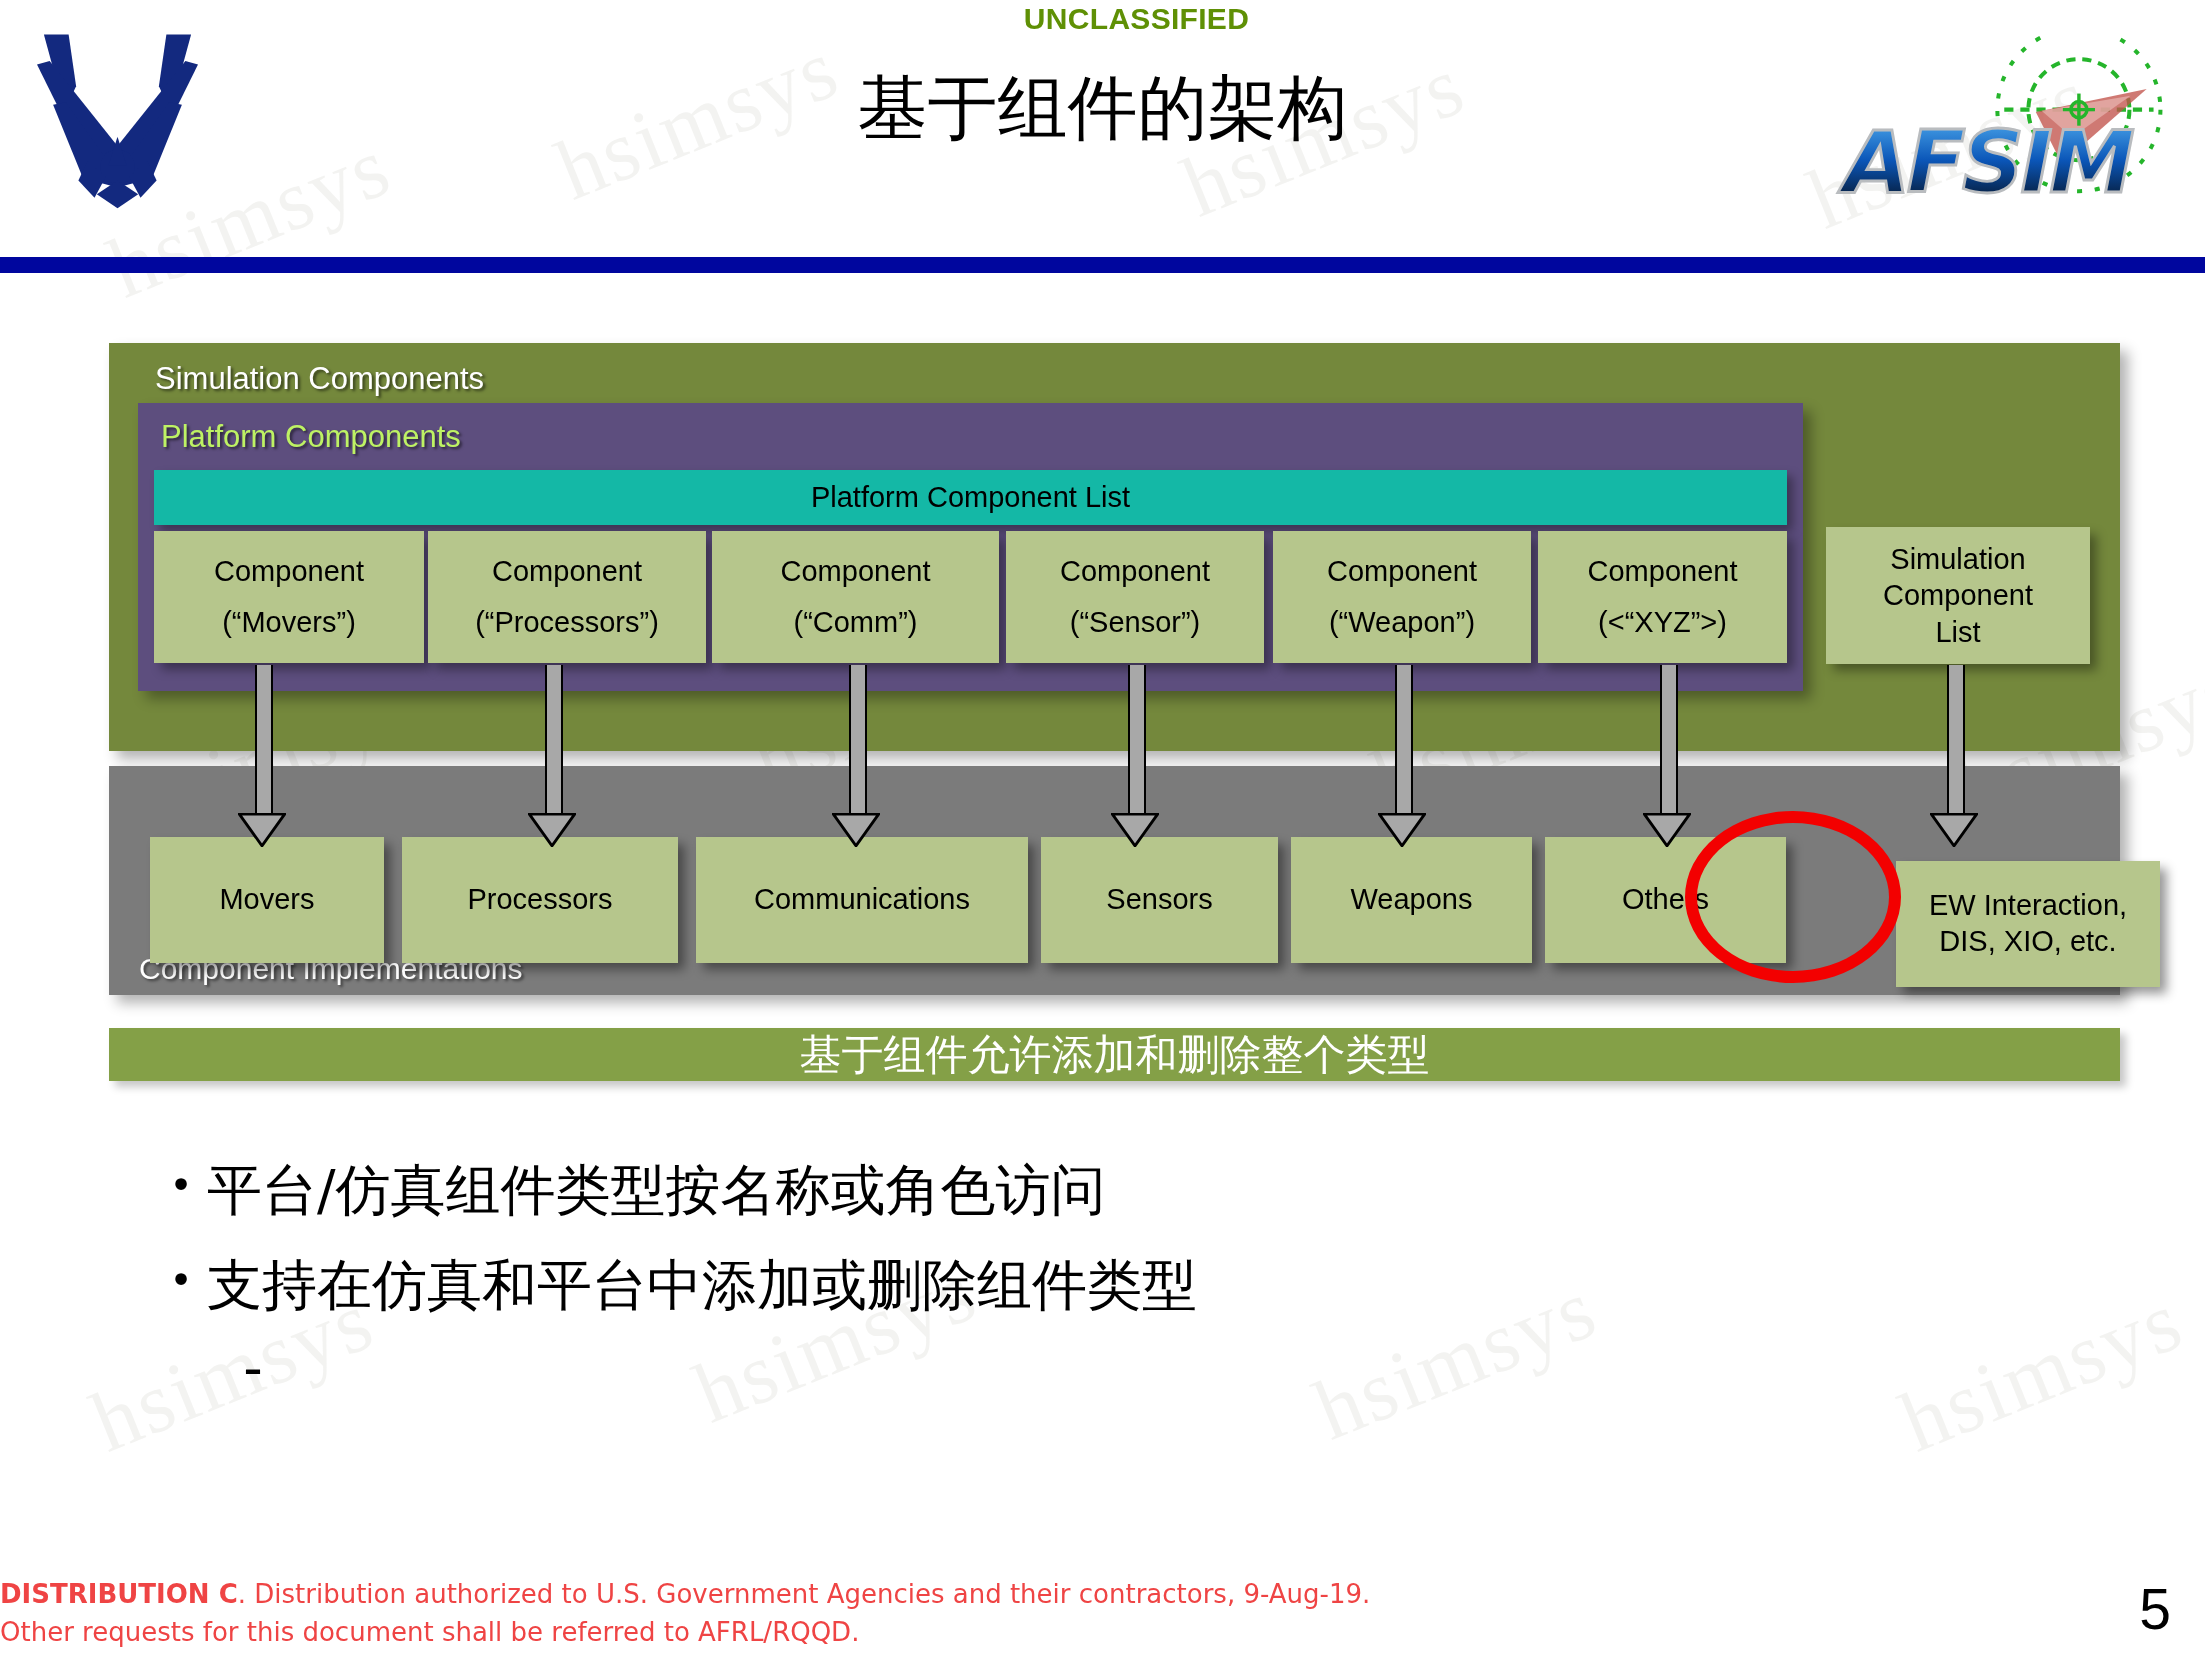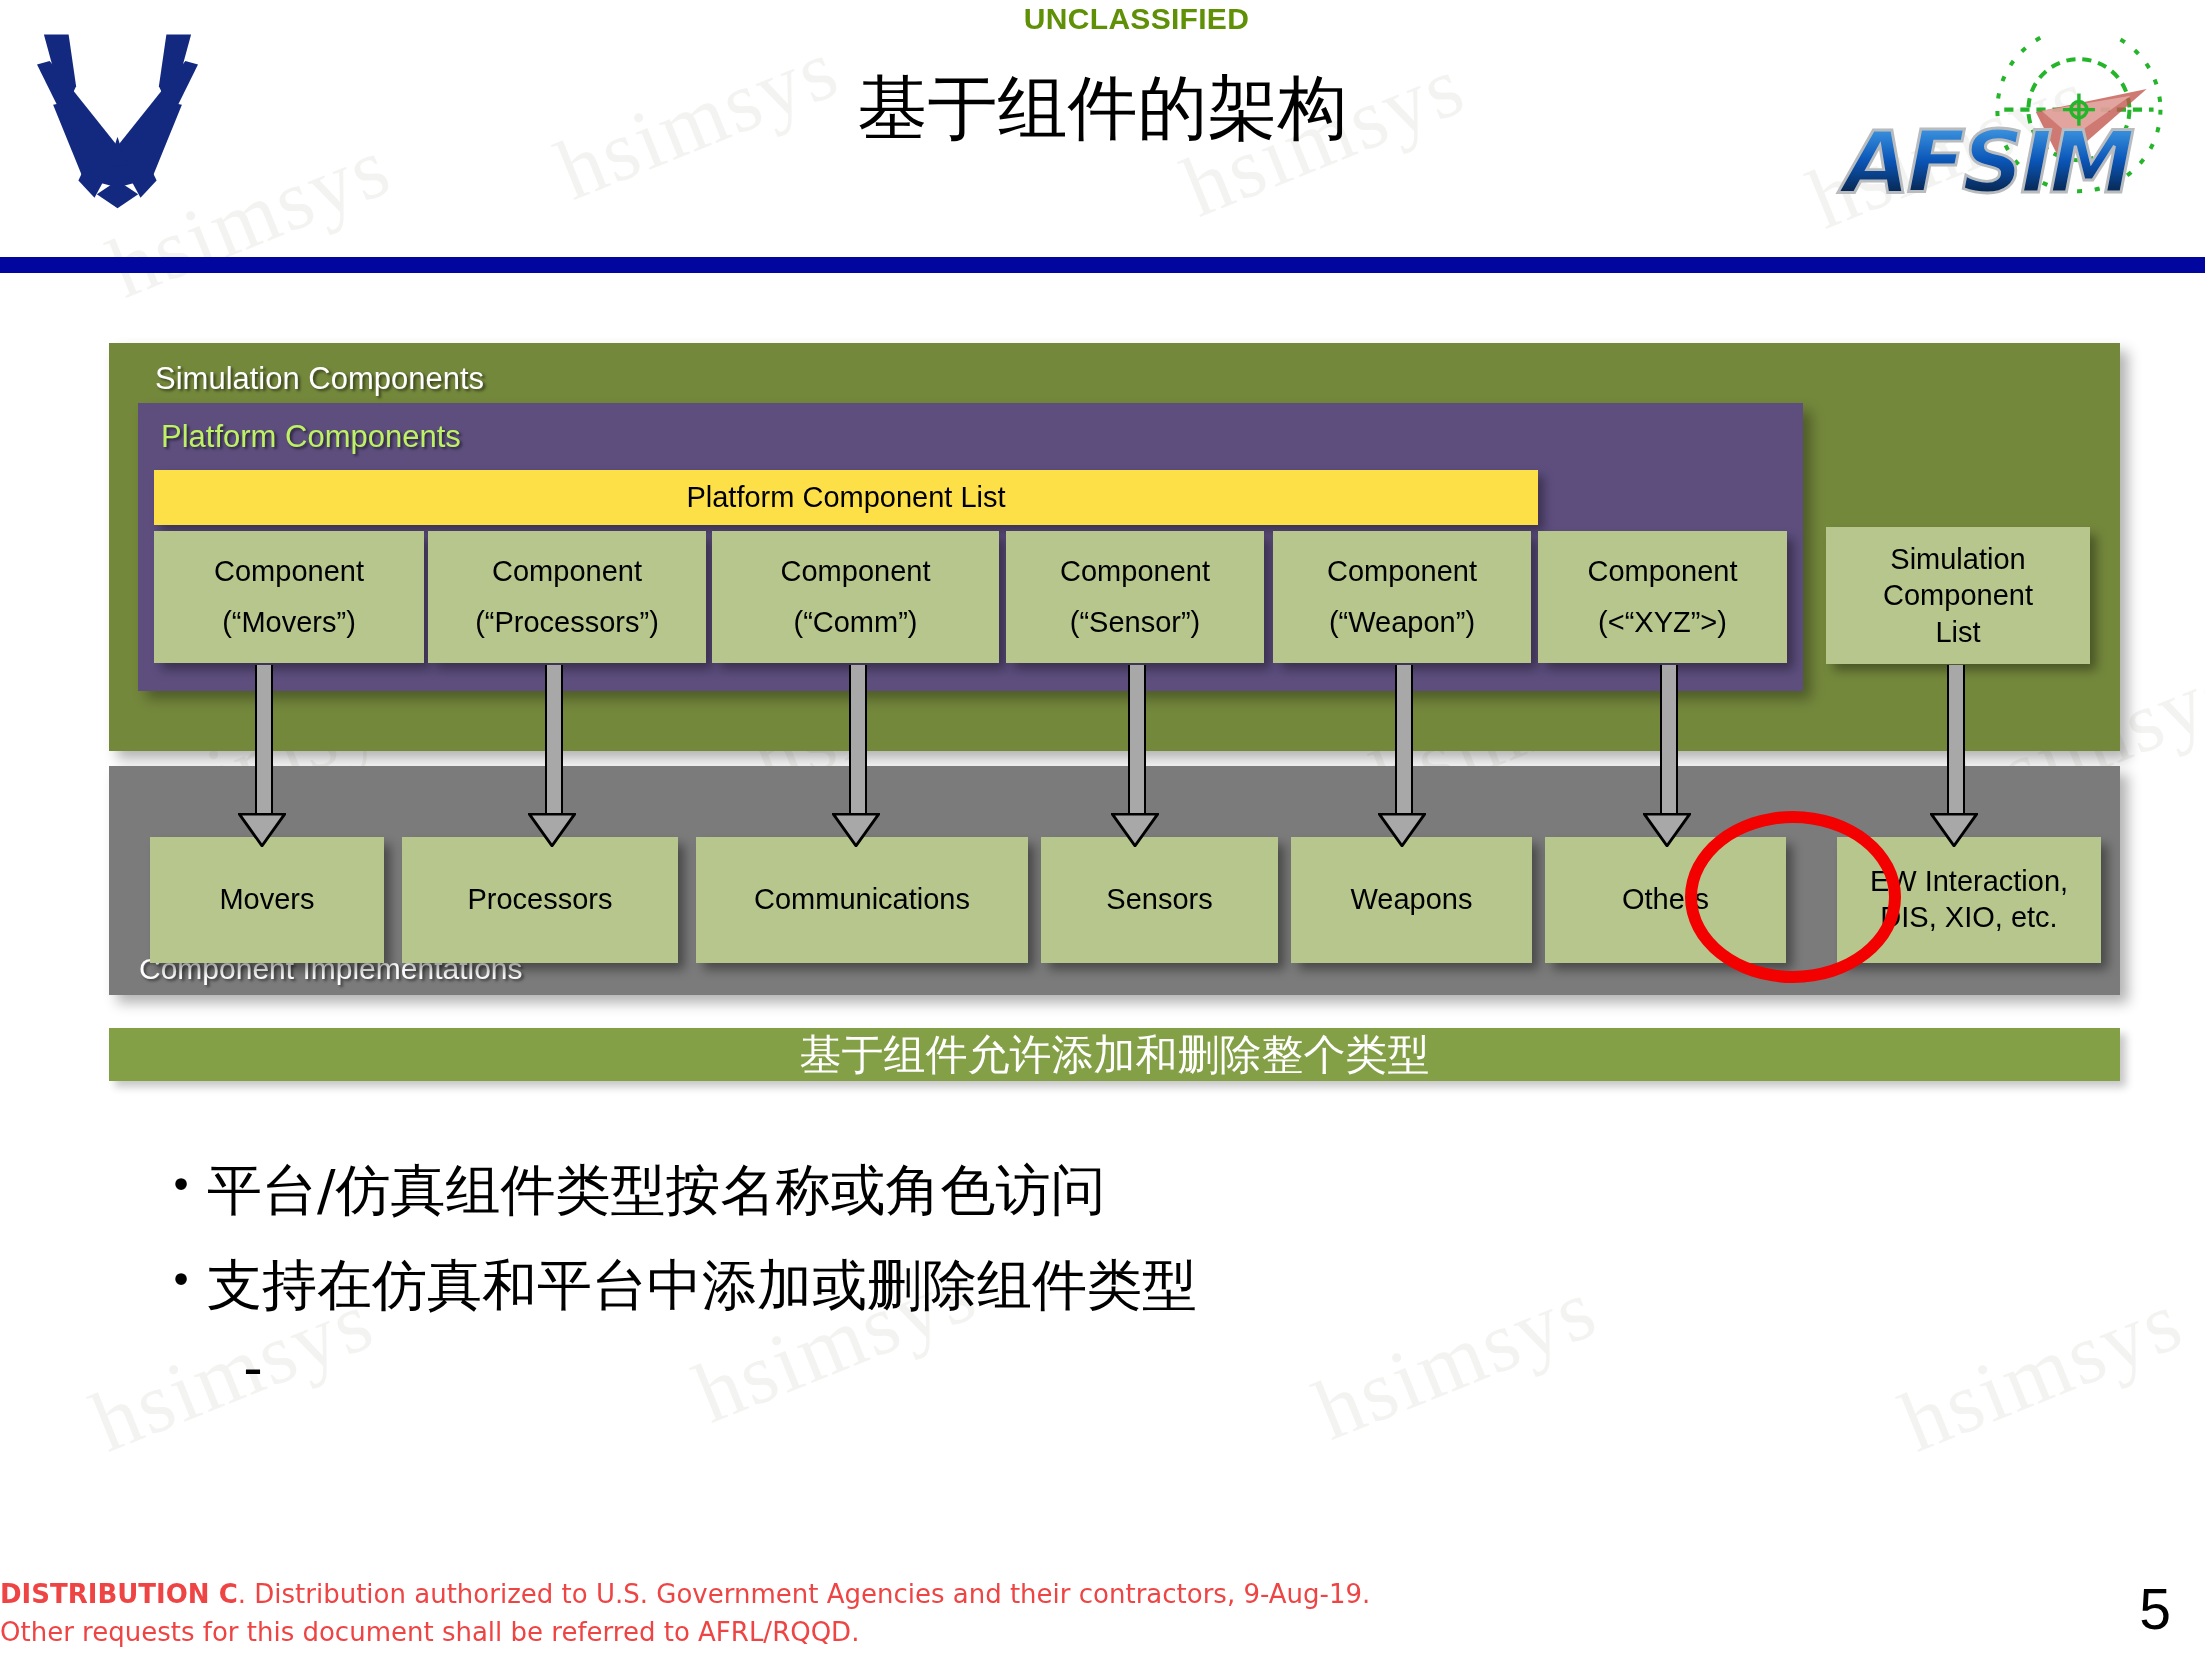--- a/index.html
+++ b/index.html
@@ -44,22 +44,22 @@
   .band-plat{
     position:absolute;left:138px;top:403px;width:1665px;height:288px;
     background:#5d4e7e;box-shadow:8px 8px 12.6px rgba(0,0,0,.33);
   }
   .band-plat .band-label{
     position:absolute;left:23px;top:16px;color:#bef264;font-size:31px;
     text-shadow:2.3px 2.3px 2.9px rgba(0,0,0,.55);
   }
 
   .pcl-bar{
-    position:absolute;left:154px;top:470px;width:1384px;height:55px;
-    background:#fde047;box-shadow:5.7px 5.7px 9.2px rgba(0,0,0,.35);
+    position:absolute;left:154px;top:470px;width:1633px;height:55px;
+    background:#14b8a6;box-shadow:5.7px 5.7px 9.2px rgba(0,0,0,.35);
     display:flex;align-items:center;justify-content:center;
     font-size:29px;color:#000;
   }
 
   .comp-box{
     position:absolute;top:531px;height:132px;
     background:#b6c68c;box-shadow:6.9px 6.9px 10.3px rgba(0,0,0,.38);
     display:flex;flex-direction:column;align-items:center;justify-content:space-around;
     padding:15px 2.3px;box-sizing:border-box;
     font-size:29px;color:#000;text-align:center;line-height:1.05;
@@ -283,21 +283,21 @@
   <div class="band-impl">
     <div class="band-label">Component Implementations</div>
   </div>
 
   <div class="impl-box" style="left:150px;width:234px;">Movers</div>
   <div class="impl-box" style="left:402px;width:276px;">Processors</div>
   <div class="impl-box" style="left:696px;width:332px;">Communications</div>
   <div class="impl-box" style="left:1041px;width:237px;">Sensors</div>
   <div class="impl-box" style="left:1291px;width:241px;">Weapons</div>
   <div class="impl-box" style="left:1545px;width:241px;">Others</div>
-  <div class="impl-box" style="left:1837px;width:264px;white-space:pre-line;">EW Interaction,
+  <div class="impl-box" style="left:1896px;width:264px;white-space:pre-line;margin-top:24px;">EW Interaction,
 DIS,  XIO, etc.</div>
 
   <div class="red-oval"></div>
 </div>
 
 <div class="green-banner">基于组件允许添加和删除整个类型</div>
 
 <div class="bullets">
   <div class="b1">
     <span class="dot">•</span>

